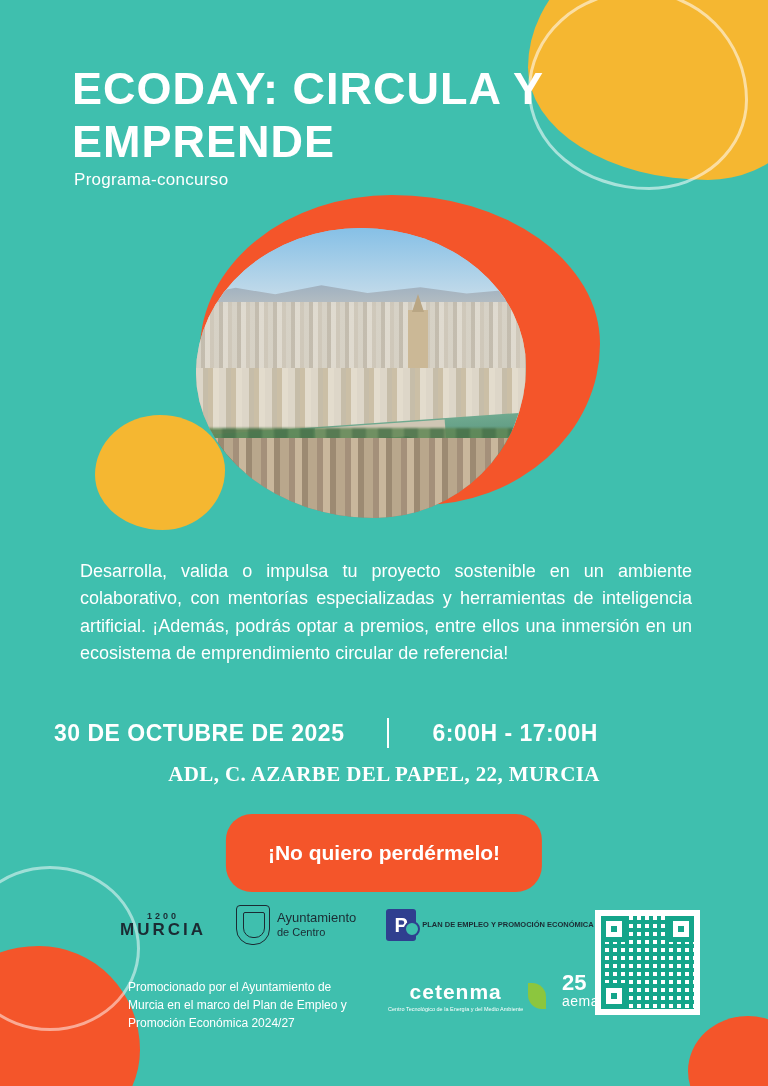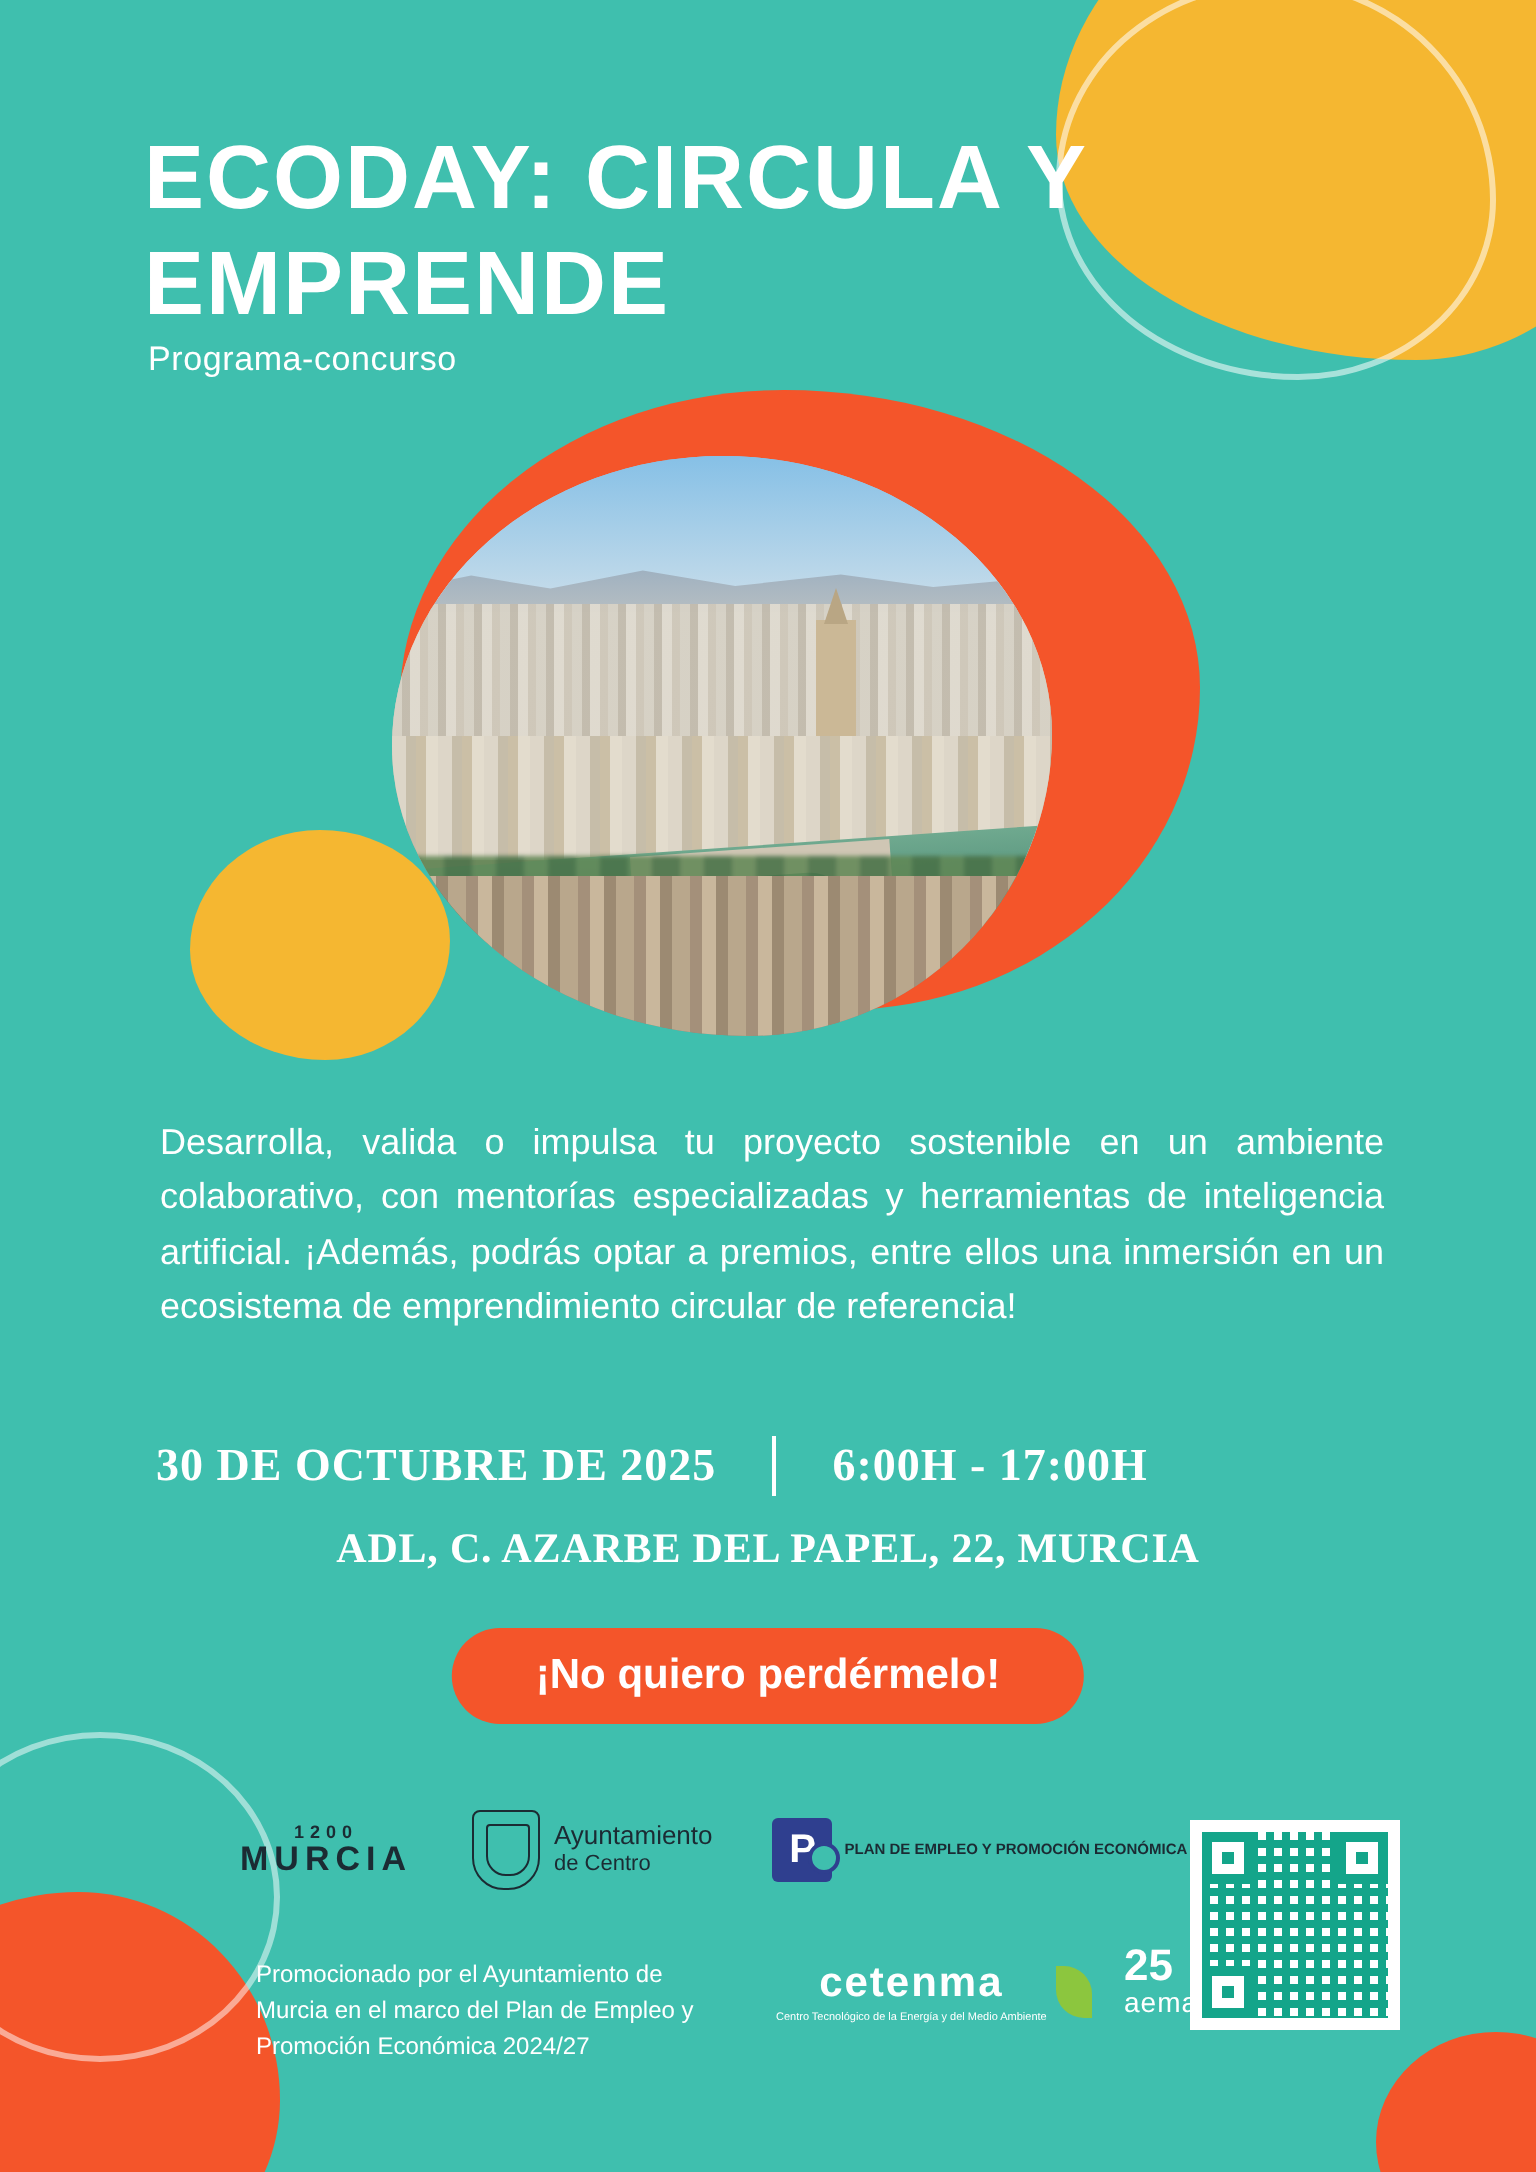--- a/index.html
+++ b/index.html
@@ -173,26 +173,25 @@
     text-align: justify;
   }
 
   
   #datetime-row {
     position: absolute;
     top: 718px; left: 0; width: 652px;
     display: flex;
     align-items: center;
     justify-content: center;
-    gap: 28px;
+    gap: 43px;
     color: #ffffff;
     font-size: 23px;
     font-weight: bold;
     letter-spacing: .5px;
-    font-family: Liberation Serif, serif;
   }
   #datetime-sep {
     width: 2px; height: 30px;
     background: #ffffff;
     display: inline-block;
   }
   #venue {
     position: absolute;
     top: 762px; left: 0; width: 768px;
     text-align: center;
@@ -207,21 +206,21 @@
   #cta-button {
     position: absolute;
     top: 814px; left: 50%;
     transform: translateX(-50%);
     background: #f4552a;
     color: #ffffff;
     font-size: 21px;
     font-weight: bold;
     border: none;
     border-radius: 26px;
-    padding: 12px 42px;
+    padding: 27px 42px;
     cursor: pointer;
     font-family: "Liberation Sans", sans-serif;
     white-space: nowrap;
   }
 
   
   #logo-row {
     position: absolute;
     top: 905px; left: 120px;
     display: flex;

